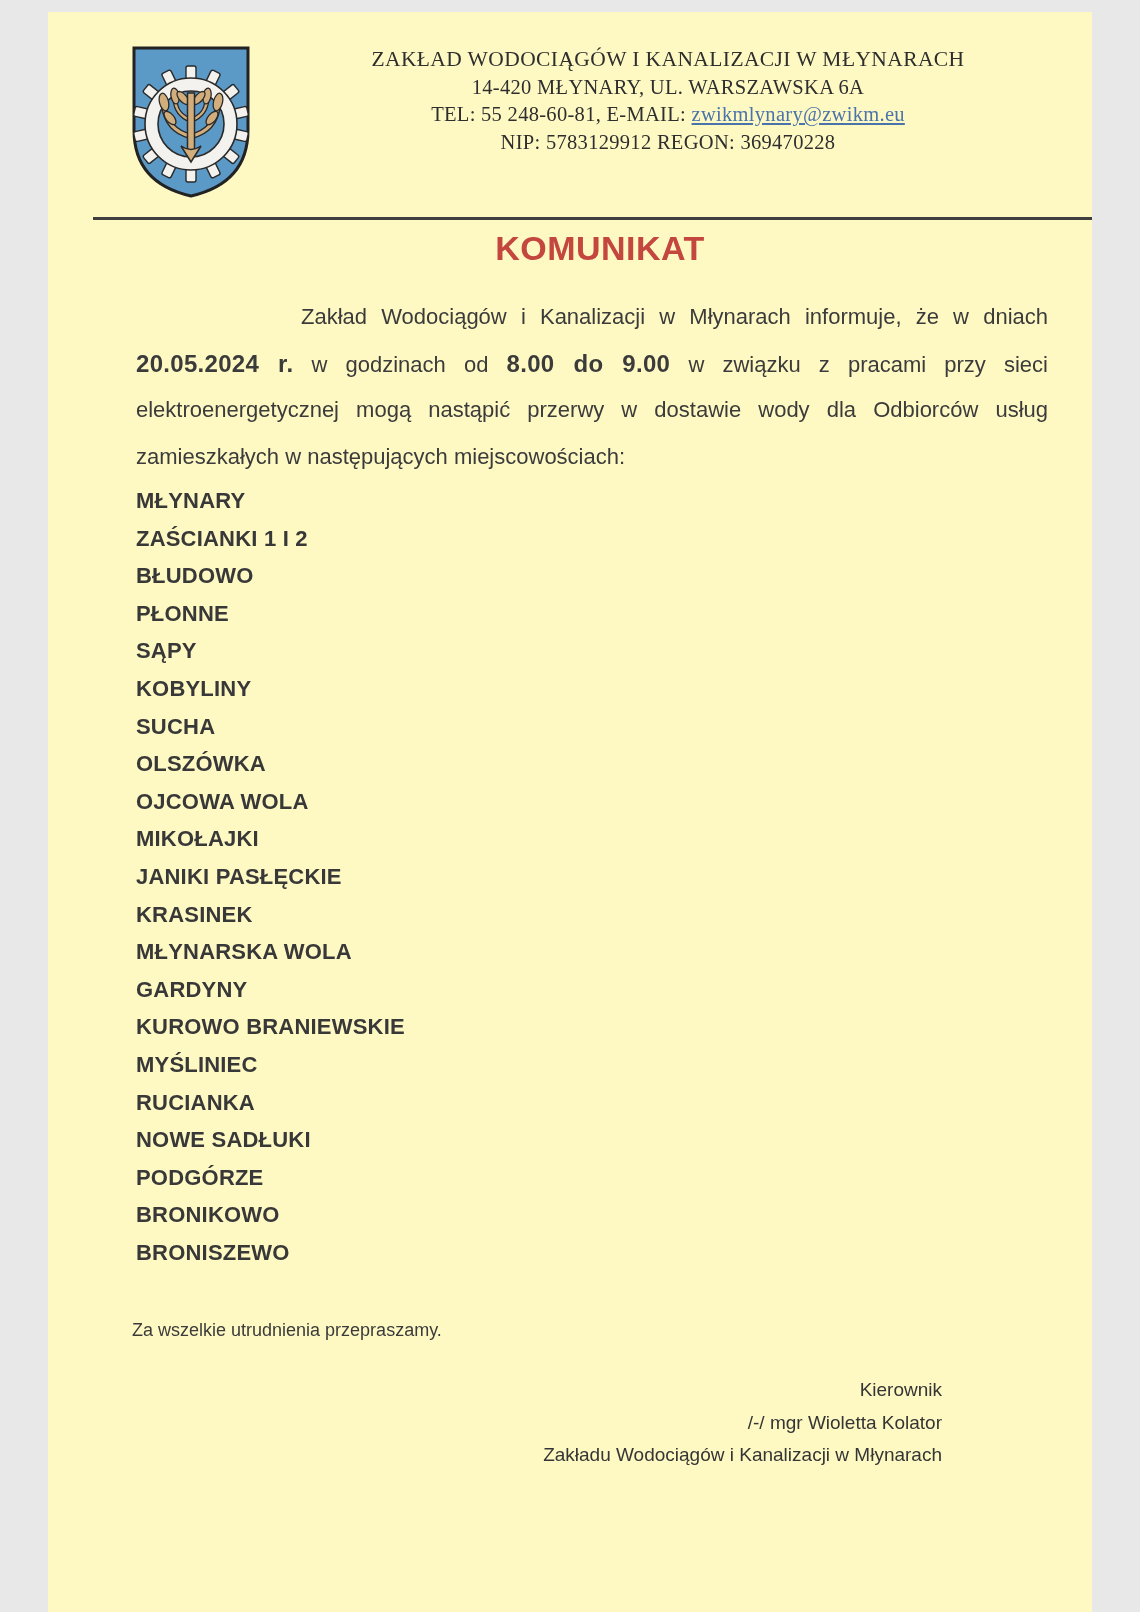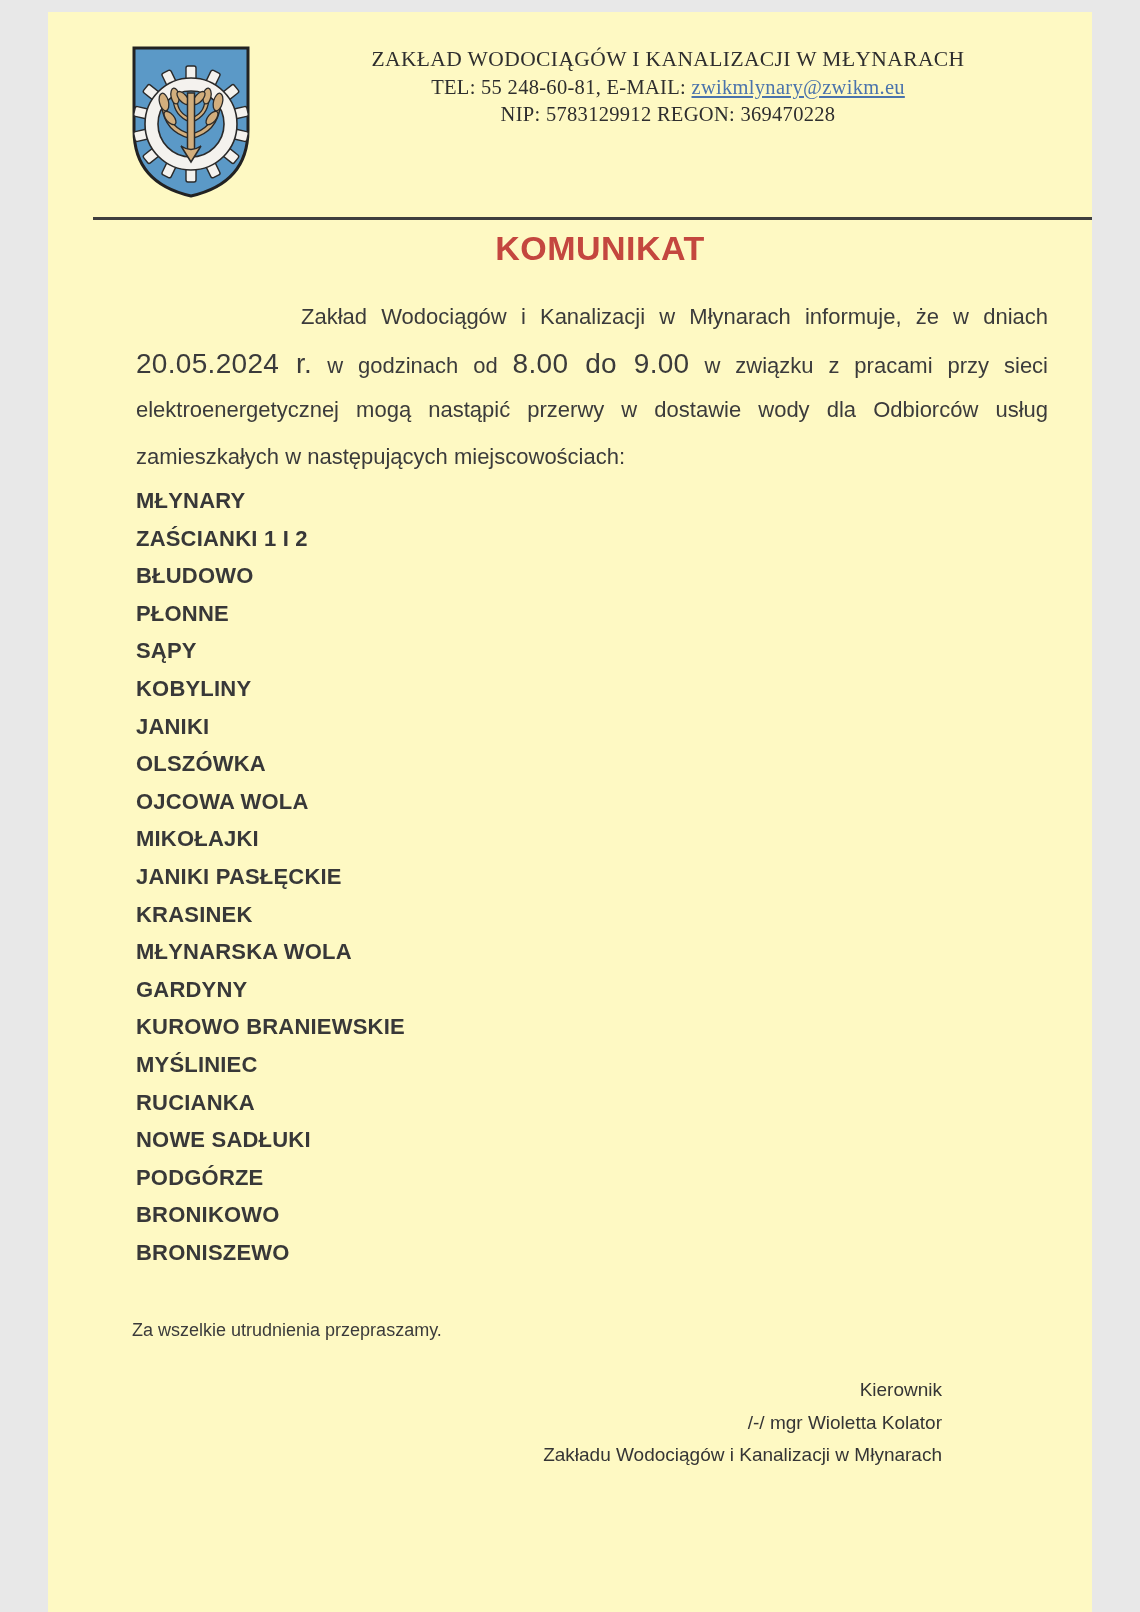--- a/index.html
+++ b/index.html
@@ -22,21 +22,21 @@
   
   .doc-title{
     position:absolute; left:0; top:217px; width:1104px; text-align:center;
     font-size:34px; font-weight:700; color:#c4473f; letter-spacing:.5px;
   }
   
   .para{position:absolute; left:88px; top:282px; width:912px; font-size:22px; color:#3b3b3b;}
   .para .p-line{height:46.5px; line-height:46.5px; text-align:justify; text-align-last:justify; white-space:nowrap;}
   .para .p-line.last{text-align:left; text-align-last:left;}
   .para .indent{padding-left:165px;}
-  .bold-big{font-weight:400; font-size:28px; letter-spacing:.3px;}
+  .bold-big{font-weight:700; font-size:24px; letter-spacing:.3px;}
   
   .locations{position:absolute; left:88px; top:470px;}
   .loc{font-weight:700; font-size:22px; line-height:37.6px; letter-spacing:.2px; color:#383838;}
   .apology{position:absolute; left:84px; top:1300px; font-size:18px; line-height:37px;}
   
   .signature{position:absolute; right:150px; top:1362px; text-align:right; font-size:19px; line-height:32.5px; color:#353535;}
 </style>
 </head>
 <body>
 
@@ -84,20 +84,21 @@
           <ellipse cx="73" cy="58" rx="3.8" ry="8" transform="rotate(42 73 58)"></ellipse>
         </g>
         <rect x="61.5" y="53" width="7" height="58" fill="#d2ae7d" stroke="#2a2a2a" stroke-width="1.5"></rect>
         <path d="M65,122 L55,106 Q65,113 75,106 Z" fill="#d2ae7d" stroke="#2a2a2a" stroke-width="1.5"></path>
       </g>
     </svg>
   </div>
 
   <div class="header-text">
     <div class="h-line1">ZAKŁAD WODOCIĄGÓW I KANALIZACJI W MŁYNARACH</div>
+    <div class="h-line">14-420 MŁYNARY, UL. WARSZAWSKA 6A</div>
     <div class="h-line">
       <span>TEL: 55 248-60-81,  E-MAIL:</span>
       <span class="email-link">zwikmlynary@zwikm.eu</span>
     </div>
     <div class="h-line">NIP: 5783129912 REGON: 369470228</div>
   </div>
 
   <div class="rule"></div>
 
   <div class="doc-title">KOMUNIKAT</div>
@@ -114,21 +115,21 @@
     <div class="p-line last">zamieszkałych w następujących miejscowościach:</div>
   </div>
 
   <div class="locations">
       <div class="loc">MŁYNARY</div>
       <div class="loc">ZAŚCIANKI 1 I 2</div>
       <div class="loc">BŁUDOWO</div>
       <div class="loc">PŁONNE</div>
       <div class="loc">SĄPY</div>
       <div class="loc">KOBYLINY</div>
-      <div class="loc">JANIKI</div>
+      <div class="loc">SUCHA</div>
       <div class="loc">OLSZÓWKA</div>
       <div class="loc">OJCOWA WOLA</div>
       <div class="loc">MIKOŁAJKI</div>
       <div class="loc">JANIKI PASŁĘCKIE</div>
       <div class="loc">KRASINEK</div>
       <div class="loc">MŁYNARSKA WOLA</div>
       <div class="loc">GARDYNY</div>
       <div class="loc">KUROWO BRANIEWSKIE</div>
       <div class="loc">MYŚLINIEC</div>
       <div class="loc">RUCIANKA</div>

